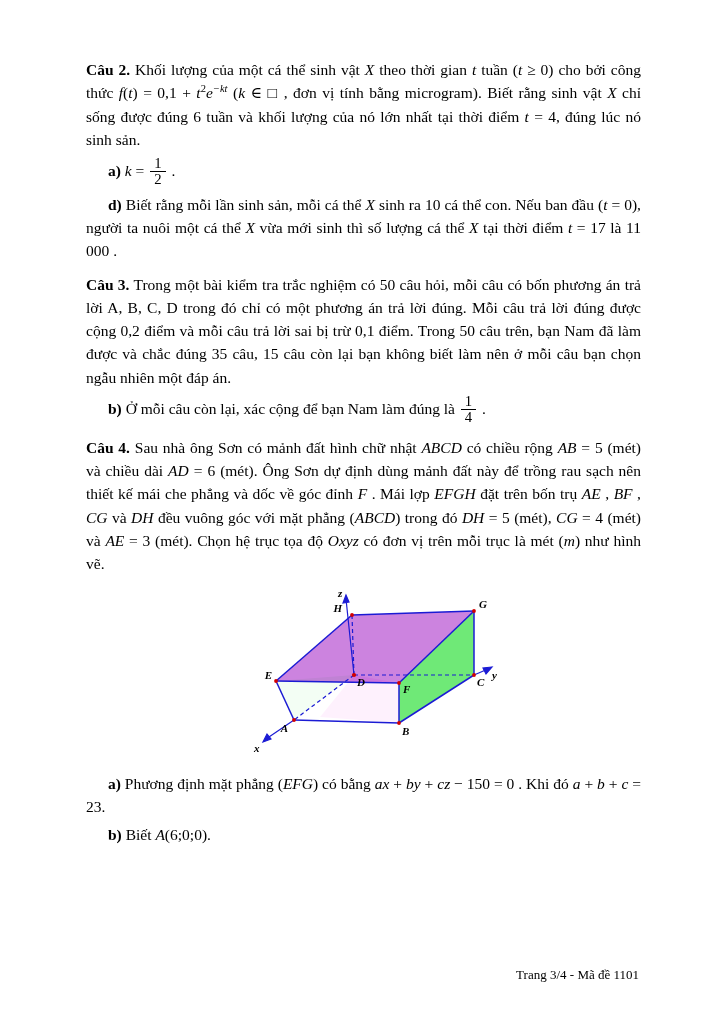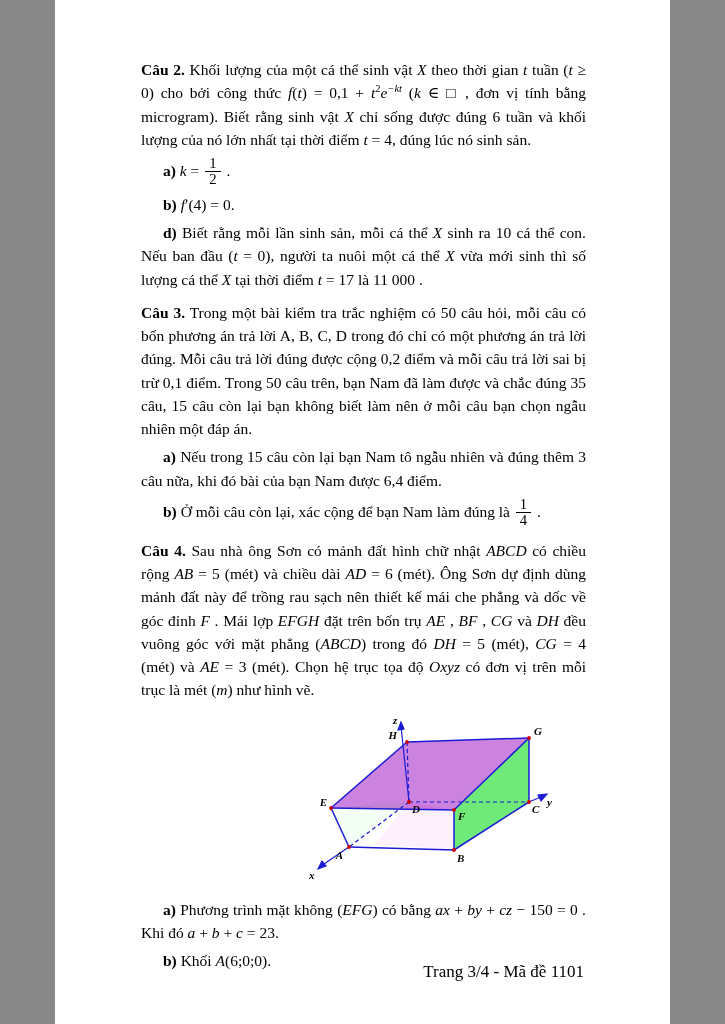--- a/index.html
+++ b/index.html
@@ -1,18 +1,18 @@
 <!DOCTYPE html>
 <html><head>
 <meta charset="utf-8">
 <style>
   html,body{margin:0;padding:0;background:#888;}
   .page{
     position:relative;
-    width:615px;height:1024px;
+    width:725px;height:1024px;
     margin:0 auto;
     background:#ffffff;
     box-sizing:border-box;
     padding:50px 84px 40px 86px;
     font-family:"Liberation Serif","DejaVu Serif",serif;
     font-size:15.5px;
     line-height:1.5;
     color:#000;
   }
   section{margin:0 0 10px 0;}
@@ -25,38 +25,36 @@
   .frac{display:inline-block;vertical-align:middle;text-align:center;line-height:1.05;font-size:0.95em;margin:0 2px;text-indent:0;}
   .frac .num{display:block;border-bottom:1px solid #000;padding:0 4px;}
   .frac .den{display:block;padding:0 4px;}
   .figure-wrap{margin:4px 0 6px 148px;}
   .fig-label{
     font-family:"Liberation Serif","DejaVu Serif",serif;
     font-style:italic;font-weight:bold;font-size:11px;fill:#000;
   }
   .footer{
     position:absolute;right:86px;bottom:40px;
-    font-size:17px;color:#000;
+    font-size:13px;color:#000;
   }
 </style>
 </head>
 <body>
 
 <div class="page">
 
   <section>
       <p class="para"><span class="b">Câu 2.</span><span> Khối lượng của một cá thể sinh vật </span><span class="i">X</span><span> theo thời gian </span><span class="i">t</span><span> tuần (</span><span class="i">t</span><span> ≥ 0) cho bởi công thức </span><span class="i">f</span><span>(</span><span class="i">t</span><span>) = 0,1 + </span><span class="i">t</span><span class="sup">2</span><span class="i">e</span><span class="sup i">−kt</span><span> (</span><span class="i">k</span><span> ∈ □ , đơn vị tính bằng microgram). Biết rằng sinh vật </span><span class="i">X</span><span> chỉ sống được đúng 6 tuần và khối lượng của nó lớn nhất tại thời điểm </span><span class="i">t</span><span> = 4, đúng lúc nó sinh sản.</span></p>
       <p class="opt"><span class="b">a)</span><span> </span><span class="i">k</span><span> = </span><span class="frac"><span class="num">1</span><span class="den">2</span></span><span> .</span></p>
-      <p class="opt"><span class="b">b)</span><span> </span><span class="i">f</span><span>′(4) = 0.</span></p>
       <p class="opt"><span class="b">d)</span><span> Biết rằng mỗi lần sinh sản, mỗi cá thể </span><span class="i">X</span><span> sinh ra 10 cá thể con. Nếu ban đầu (</span><span class="i">t</span><span> = 0), người ta nuôi một cá thể </span><span class="i">X</span><span> vừa mới sinh thì số lượng cá thể </span><span class="i">X</span><span> tại thời điểm </span><span class="i">t</span><span> = 17 là 11 000 .</span></p>
     </section>
 
   <section>
       <p class="para"><span class="b">Câu 3.</span><span> Trong một bài kiểm tra trắc nghiệm có 50 câu hỏi, mỗi câu có bốn phương án trả lời A, B, C, D trong đó chỉ có một phương án trả lời đúng. Mỗi câu trả lời đúng được cộng 0,2 điểm và mỗi câu trả lời sai bị trừ 0,1 điểm. Trong 50 câu trên, bạn Nam đã làm được và chắc đúng 35 câu, 15 câu còn lại bạn không biết làm nên ở mỗi câu bạn chọn ngẫu nhiên một đáp án.</span></p>
-      <p class="opt"><span class="b">a)</span><span> Nếu trong 15 câu còn lại bạn Nam tô ngẫu nhiên và đúng thêm 3 câu nữa, khi đó bài của bạn Nam được 6,4 điểm.</span></p>
       <p class="opt"><span class="b">b)</span><span> Ở mỗi câu còn lại, xác cộng để bạn Nam làm đúng là </span><span class="frac"><span class="num">1</span><span class="den">4</span></span><span> .</span></p>
     </section>
 
   <section style="margin-bottom:12px;">
       <p class="para"><span class="b">Câu 4.</span><span> Sau nhà ông Sơn có mảnh đất hình chữ nhật </span><span class="i">ABCD</span><span> có chiều rộng </span><span class="i">AB</span><span> = 5 (mét) và chiều dài </span><span class="i">AD</span><span> = 6 (mét). Ông Sơn dự định dùng mảnh đất này để trồng rau sạch nên thiết kế mái che phẳng và dốc về góc đỉnh </span><span class="i">F</span><span> . Mái lợp </span><span class="i">EFGH</span><span> đặt trên bốn trụ </span><span class="i">AE</span><span> , </span><span class="i">BF</span><span> , </span><span class="i">CG</span><span> và </span><span class="i">DH</span><span> đều vuông góc với mặt phẳng (</span><span class="i">ABCD</span><span>) trong đó </span><span class="i">DH</span><span> = 5 (mét), </span><span class="i">CG</span><span> = 4 (mét) và </span><span class="i">AE</span><span> = 3 (mét). Chọn hệ trục tọa độ </span><span class="i">Oxyz</span><span> có đơn vị trên mỗi trục là mét (</span><span class="i">m</span><span>) như hình vẽ.</span></p>
     </section>
 
   <div class="figure-wrap">
     <svg width="300" height="172" viewBox="0 0 300 172">
 
@@ -112,21 +110,21 @@
       <text x="169" y="106" class="fig-label">F</text>
       <text x="243" y="99" class="fig-label">C</text>
       <text x="258" y="92" class="fig-label">y</text>
       <text x="54" y="145" class="fig-label" text-anchor="end">A</text>
       <text x="168" y="148" class="fig-label">B</text>
       <text x="20" y="165" class="fig-label">x</text>
     </svg>
   </div>
 
   <section>
-      <p class="opt"><span class="b">a)</span><span> Phương trình mặt không (</span><span class="i">EFG</span><span>) có bằng </span><span class="i">ax</span><span> + </span><span class="i">by</span><span> + </span><span class="i">cz</span><span> − 150 = 0 . Khi đó </span><span class="i">a</span><span> + </span><span class="i">b</span><span> + </span><span class="i">c</span><span> = 23.</span></p>
-      <p class="opt"><span class="b">b)</span><span> Khối </span><span class="i">A</span><span>(6;0;0).</span></p>
+      <p class="opt"><span class="b">a)</span><span> Phương định mặt phẳng (</span><span class="i">EFG</span><span>) có bằng </span><span class="i">ax</span><span> + </span><span class="i">by</span><span> + </span><span class="i">cz</span><span> − 150 = 0 . Khi đó </span><span class="i">a</span><span> + </span><span class="i">b</span><span> + </span><span class="i">c</span><span> = 23.</span></p>
+      <p class="opt"><span class="b">b)</span><span> Biết </span><span class="i">A</span><span>(6;0;0).</span></p>
     </section>
 
   <div class="footer">
     <span>Trang 3/4 - Mã đề 1101</span>
   </div>
 
 </div>
 
 </body></html>

